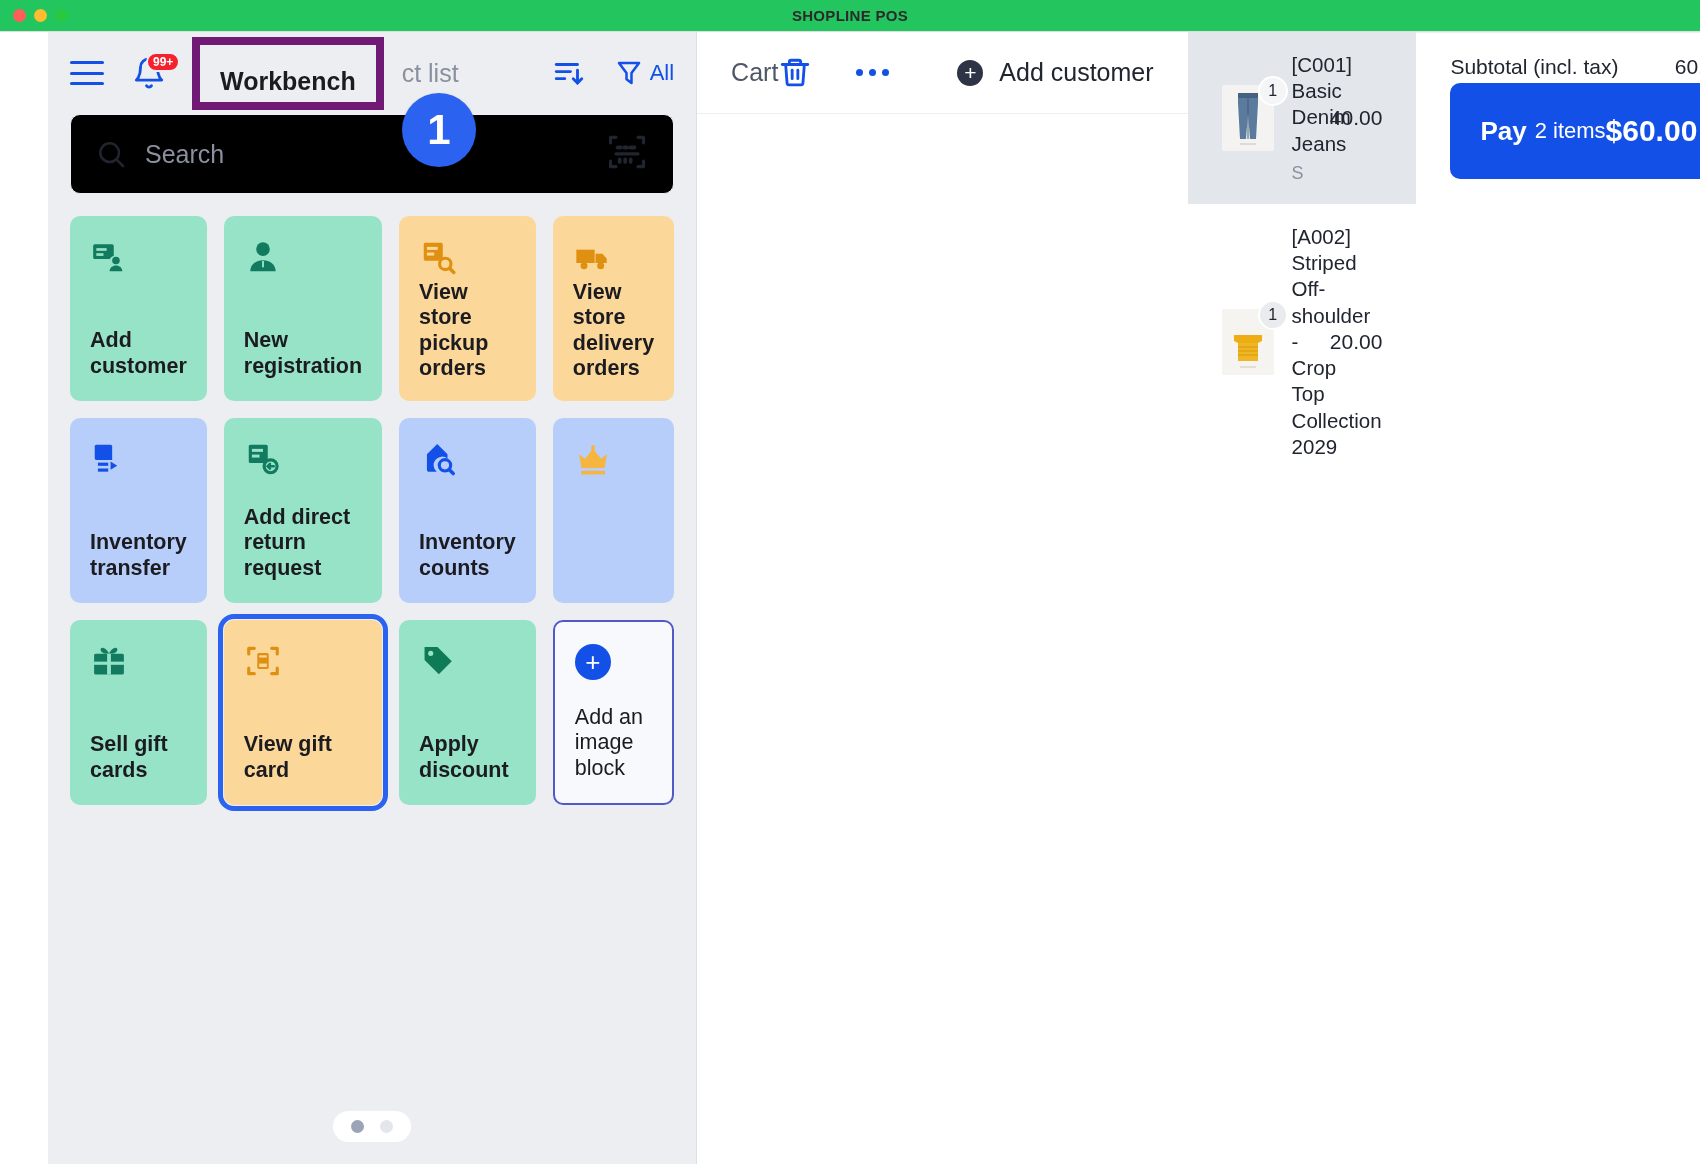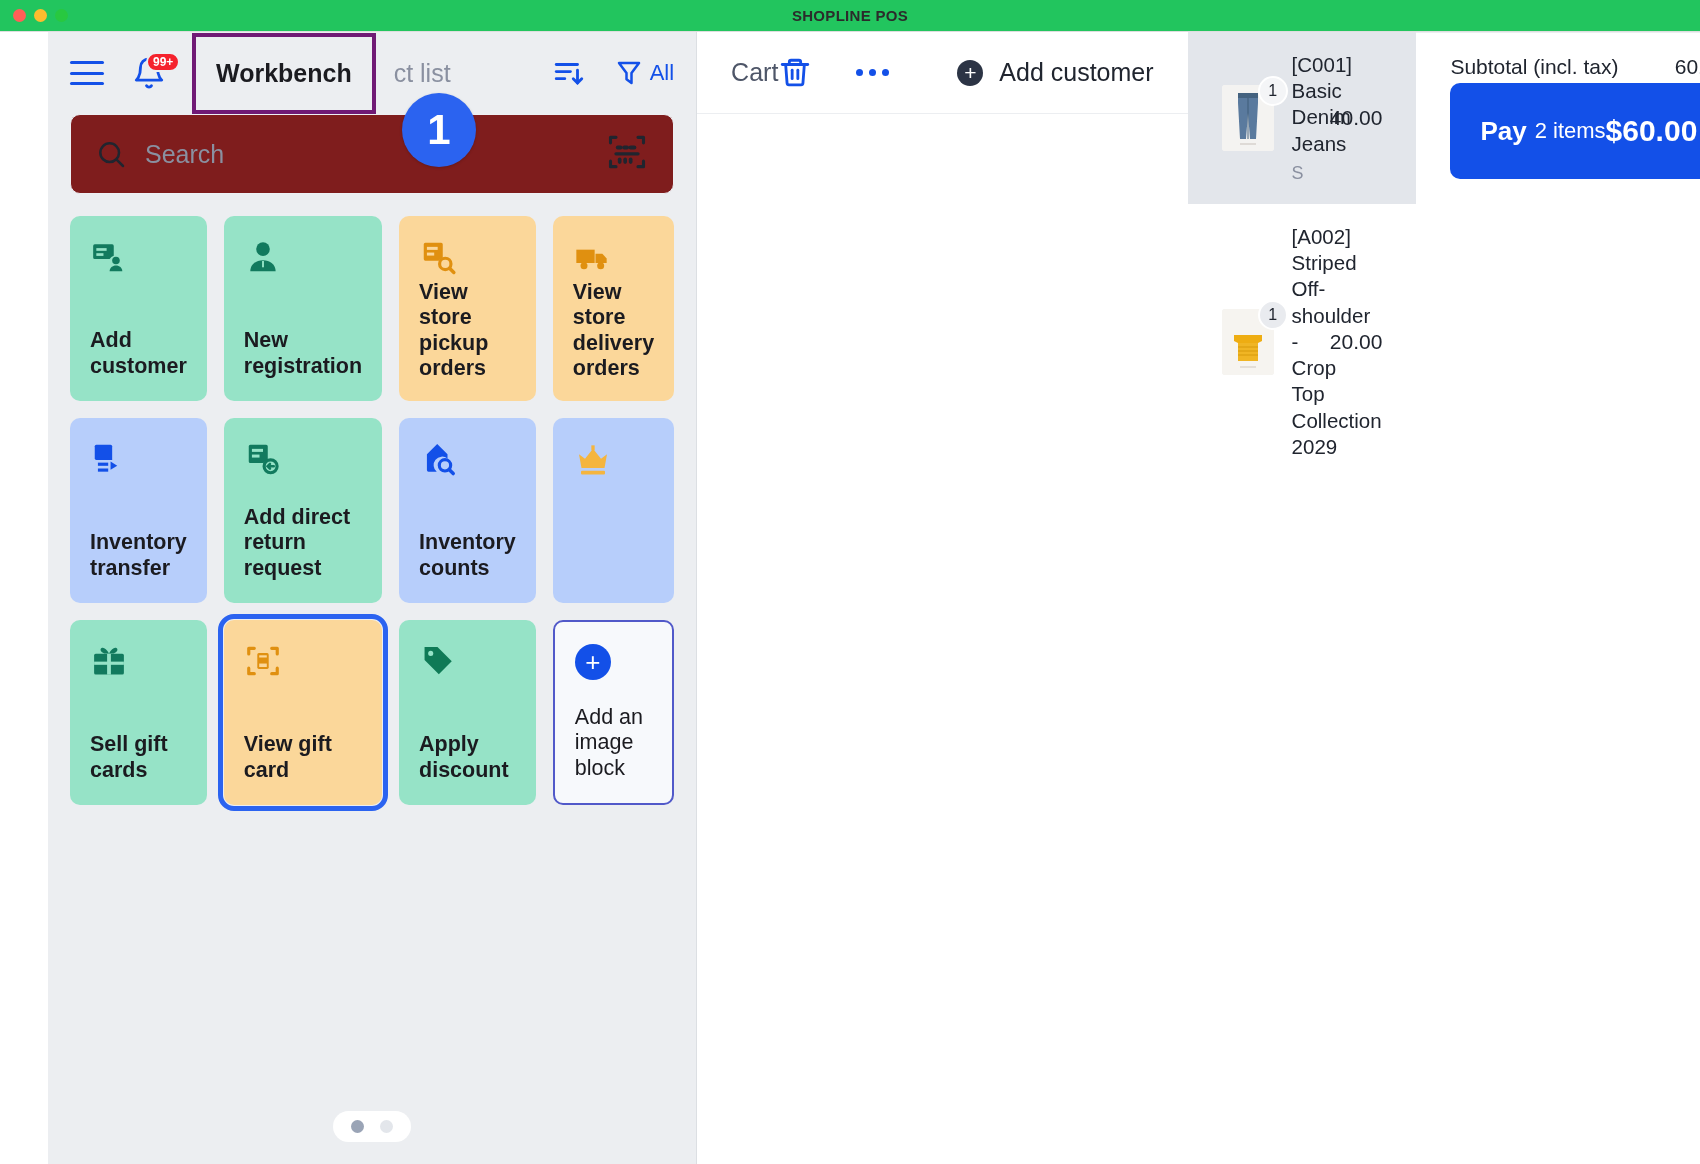--- a/index.html
+++ b/index.html
@@ -49,22 +49,22 @@
   .bell-wrap { position: relative; margin-left: 28px; width: 34px; height: 34px; }
   .badge99 {
     position: absolute; top: -4px; left: 14px;
     background: #f5222d; color:#fff; font-size: 12px; font-weight: bold;
     border-radius: 10px; padding: 1px 5px; line-height: 14px;
     border: 2px solid #eceef1;
   }
 
   .wb-highlight {
     margin-left: 26px;
-    border: 4px solid #701a75;
-    padding: 22px 20px 22px 20px;
+    border: 8px solid #701a75;
+    padding: 22px 20px 6px 20px;
     background: transparent;
     display: flex; align-items: center;
   }
   .wb-text { font-size: 25px; font-weight: bold; color: #1b1b20; white-space: nowrap; }
 
   .tab-productlist {
     font-size: 25px; color: #8a90a0; margin-left: 18px; white-space: nowrap;
   }
 
   .step-badge {
@@ -76,21 +76,21 @@
     box-shadow: 0 1px 3px rgba(0,0,0,.18);
     z-index: 9;
   }
   .step-1 { left: 354px; top: 61px; }
 
   .topbar-right { margin-left: auto; display: flex; align-items: center; gap: 28px; }
   .filter-all { color: #1350e8; font-size: 22px; font-weight: 500; margin-left: 6px; }
 
   
   .searchbar {
-    margin: 0 22px; height: 80px; background: #7f1d1d;
+    margin: 0 22px; height: 80px; background: #000000;
     border-radius: 10px; display: flex; align-items: center; padding: 0 24px;
     border: 1px solid #eef0f4;
   }
   .search-placeholder { font-size: 25px; color: #8a90a0; margin-left: 18px; }
   .scan-btn { margin-left: auto; cursor: pointer; }
 
   
   .grid {
     margin: 22px 22px 0 22px;
     display: grid; grid-template-columns: repeat(4, 1fr);

